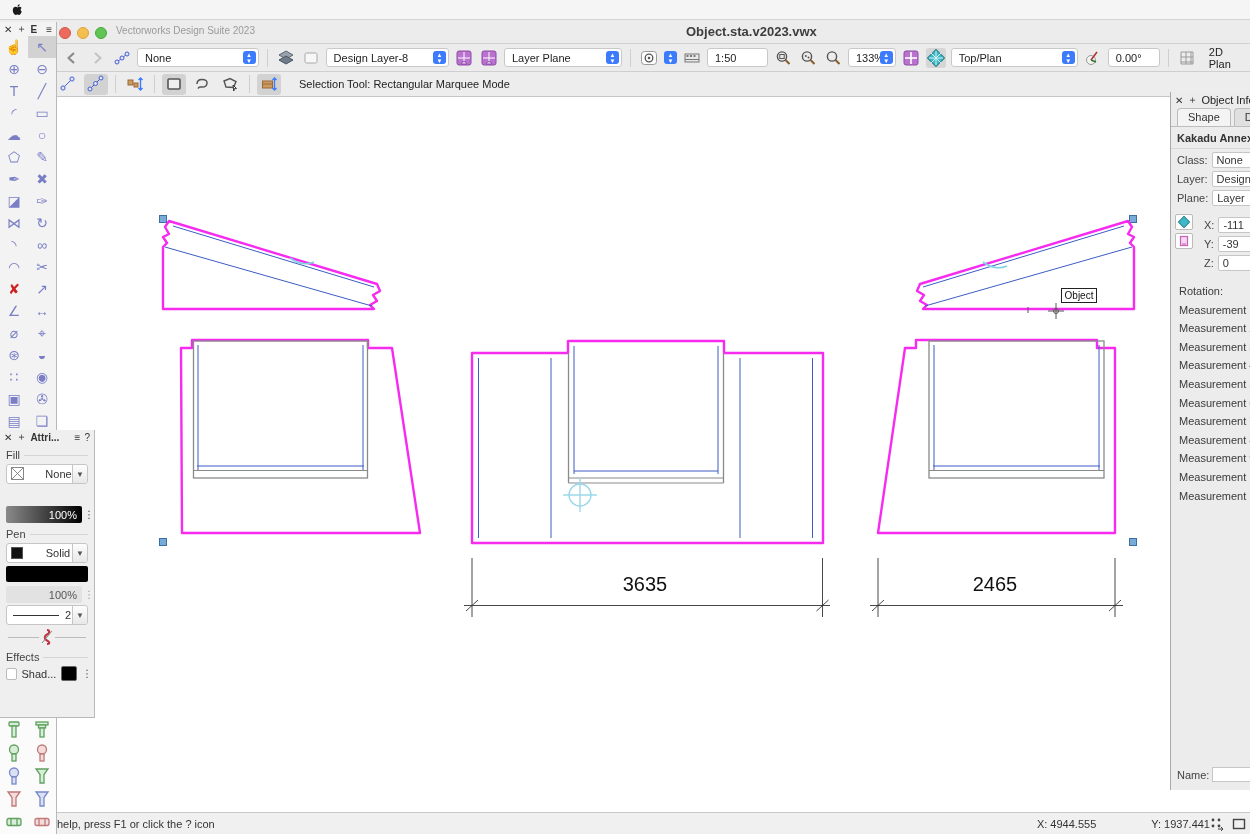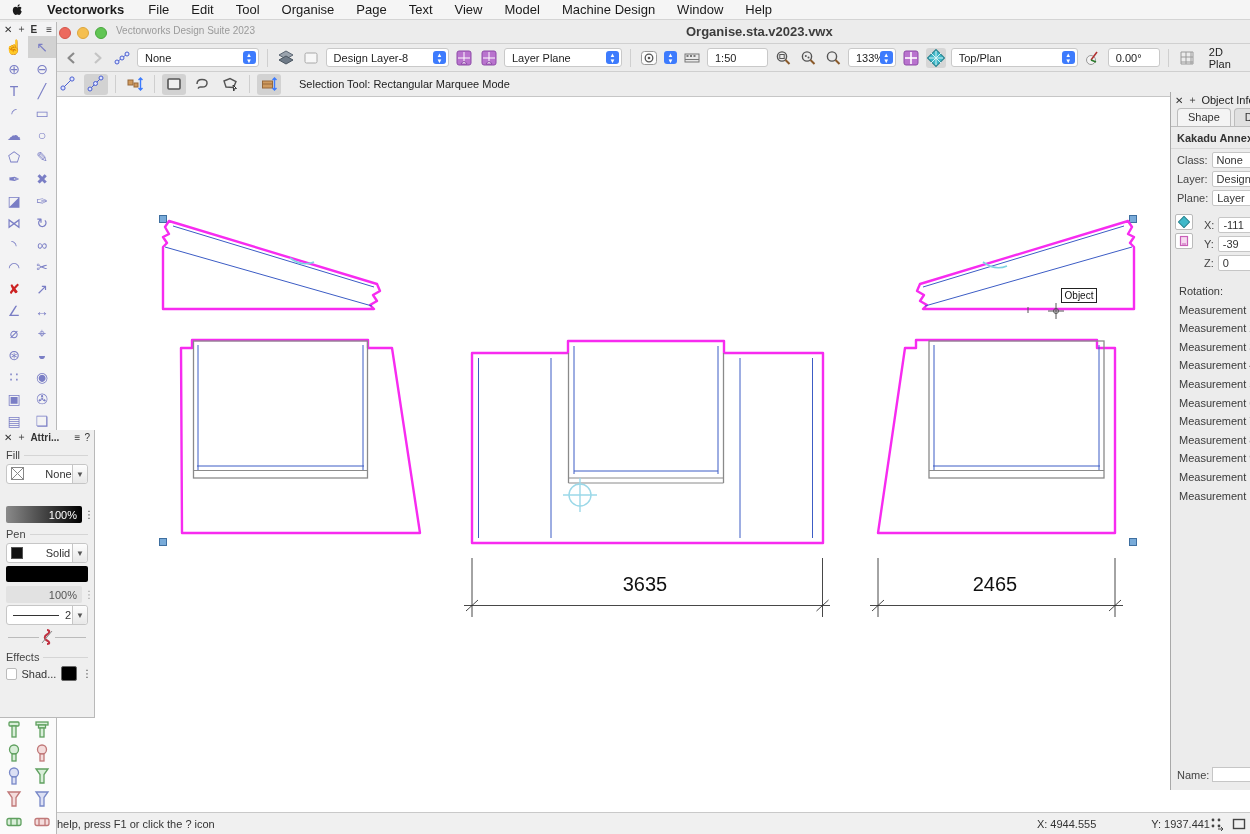--- a/index.html
+++ b/index.html
@@ -93,42 +93,28 @@
 </style>
 </head>
 <body>
 
 <div id="menubar">
   <span class="apple">
     <svg width="14" height="15" viewBox="0 0 18 18">
         <path fill="#1a1a1a" d="M9.6 4.6c.4-1.2 1.5-2.3 2.8-2.4.1 1.2-.5 2.4-1.6 3-.1 0-1.6.3-1.2-.6zM12.4 5.6c-1.2 0-2.1.7-2.7.7-.6 0-1.5-.7-2.6-.7C5.3 5.6 3.6 7.1 3.6 10c0 2.9 2.1 6 3.6 6 .7 0 1.3-.5 2.3-.5 1 0 1.4.5 2.3.5 1.5 0 3.2-3.1 3.2-4.6-1.6-.8-1.9-3.3-.1-4.3-.6-1-1.7-1.5-2.5-1.5z"></path>
       </svg>
   </span>
-  <div id="menu-items" style="display:flex;">
-      <span class="menu-item first">Vectorworks</span>
-      <span class="menu-item">File</span>
-      <span class="menu-item">Edit</span>
-      <span class="menu-item">Tool</span>
-      <span class="menu-item">Organise</span>
-      <span class="menu-item">Page</span>
-      <span class="menu-item">Text</span>
-      <span class="menu-item">View</span>
-      <span class="menu-item">Model</span>
-      <span class="menu-item">Machine Design</span>
-      <span class="menu-item">Window</span>
-      <span class="menu-item">Help</span>
-    </div>
 </div>
 
 <div id="titlebar">
   <div class="tl" id="tl-red"></div>
   <div class="tl" id="tl-yellow"></div>
   <div class="tl" id="tl-green"></div>
   <span id="app-title">Vectorworks Design Suite 2023</span>
-  <span id="doc-title">Organise.sta.v2023.vwx</span>
+  <span id="doc-title">Object.sta.v2023.vwx</span>
 </div>
 
 <div id="toolbar">
   <span class="tb-icon">
       <svg width="18" height="18" viewBox="0 0 18 18">
         <path d="M11 4 L5.5 9 L11 14" fill="none" stroke="#8a8a8a" stroke-width="2.2" stroke-linejoin="round"></path>
       </svg>
     </span>
   <span class="tb-icon">
       <svg width="18" height="18" viewBox="0 0 18 18">

